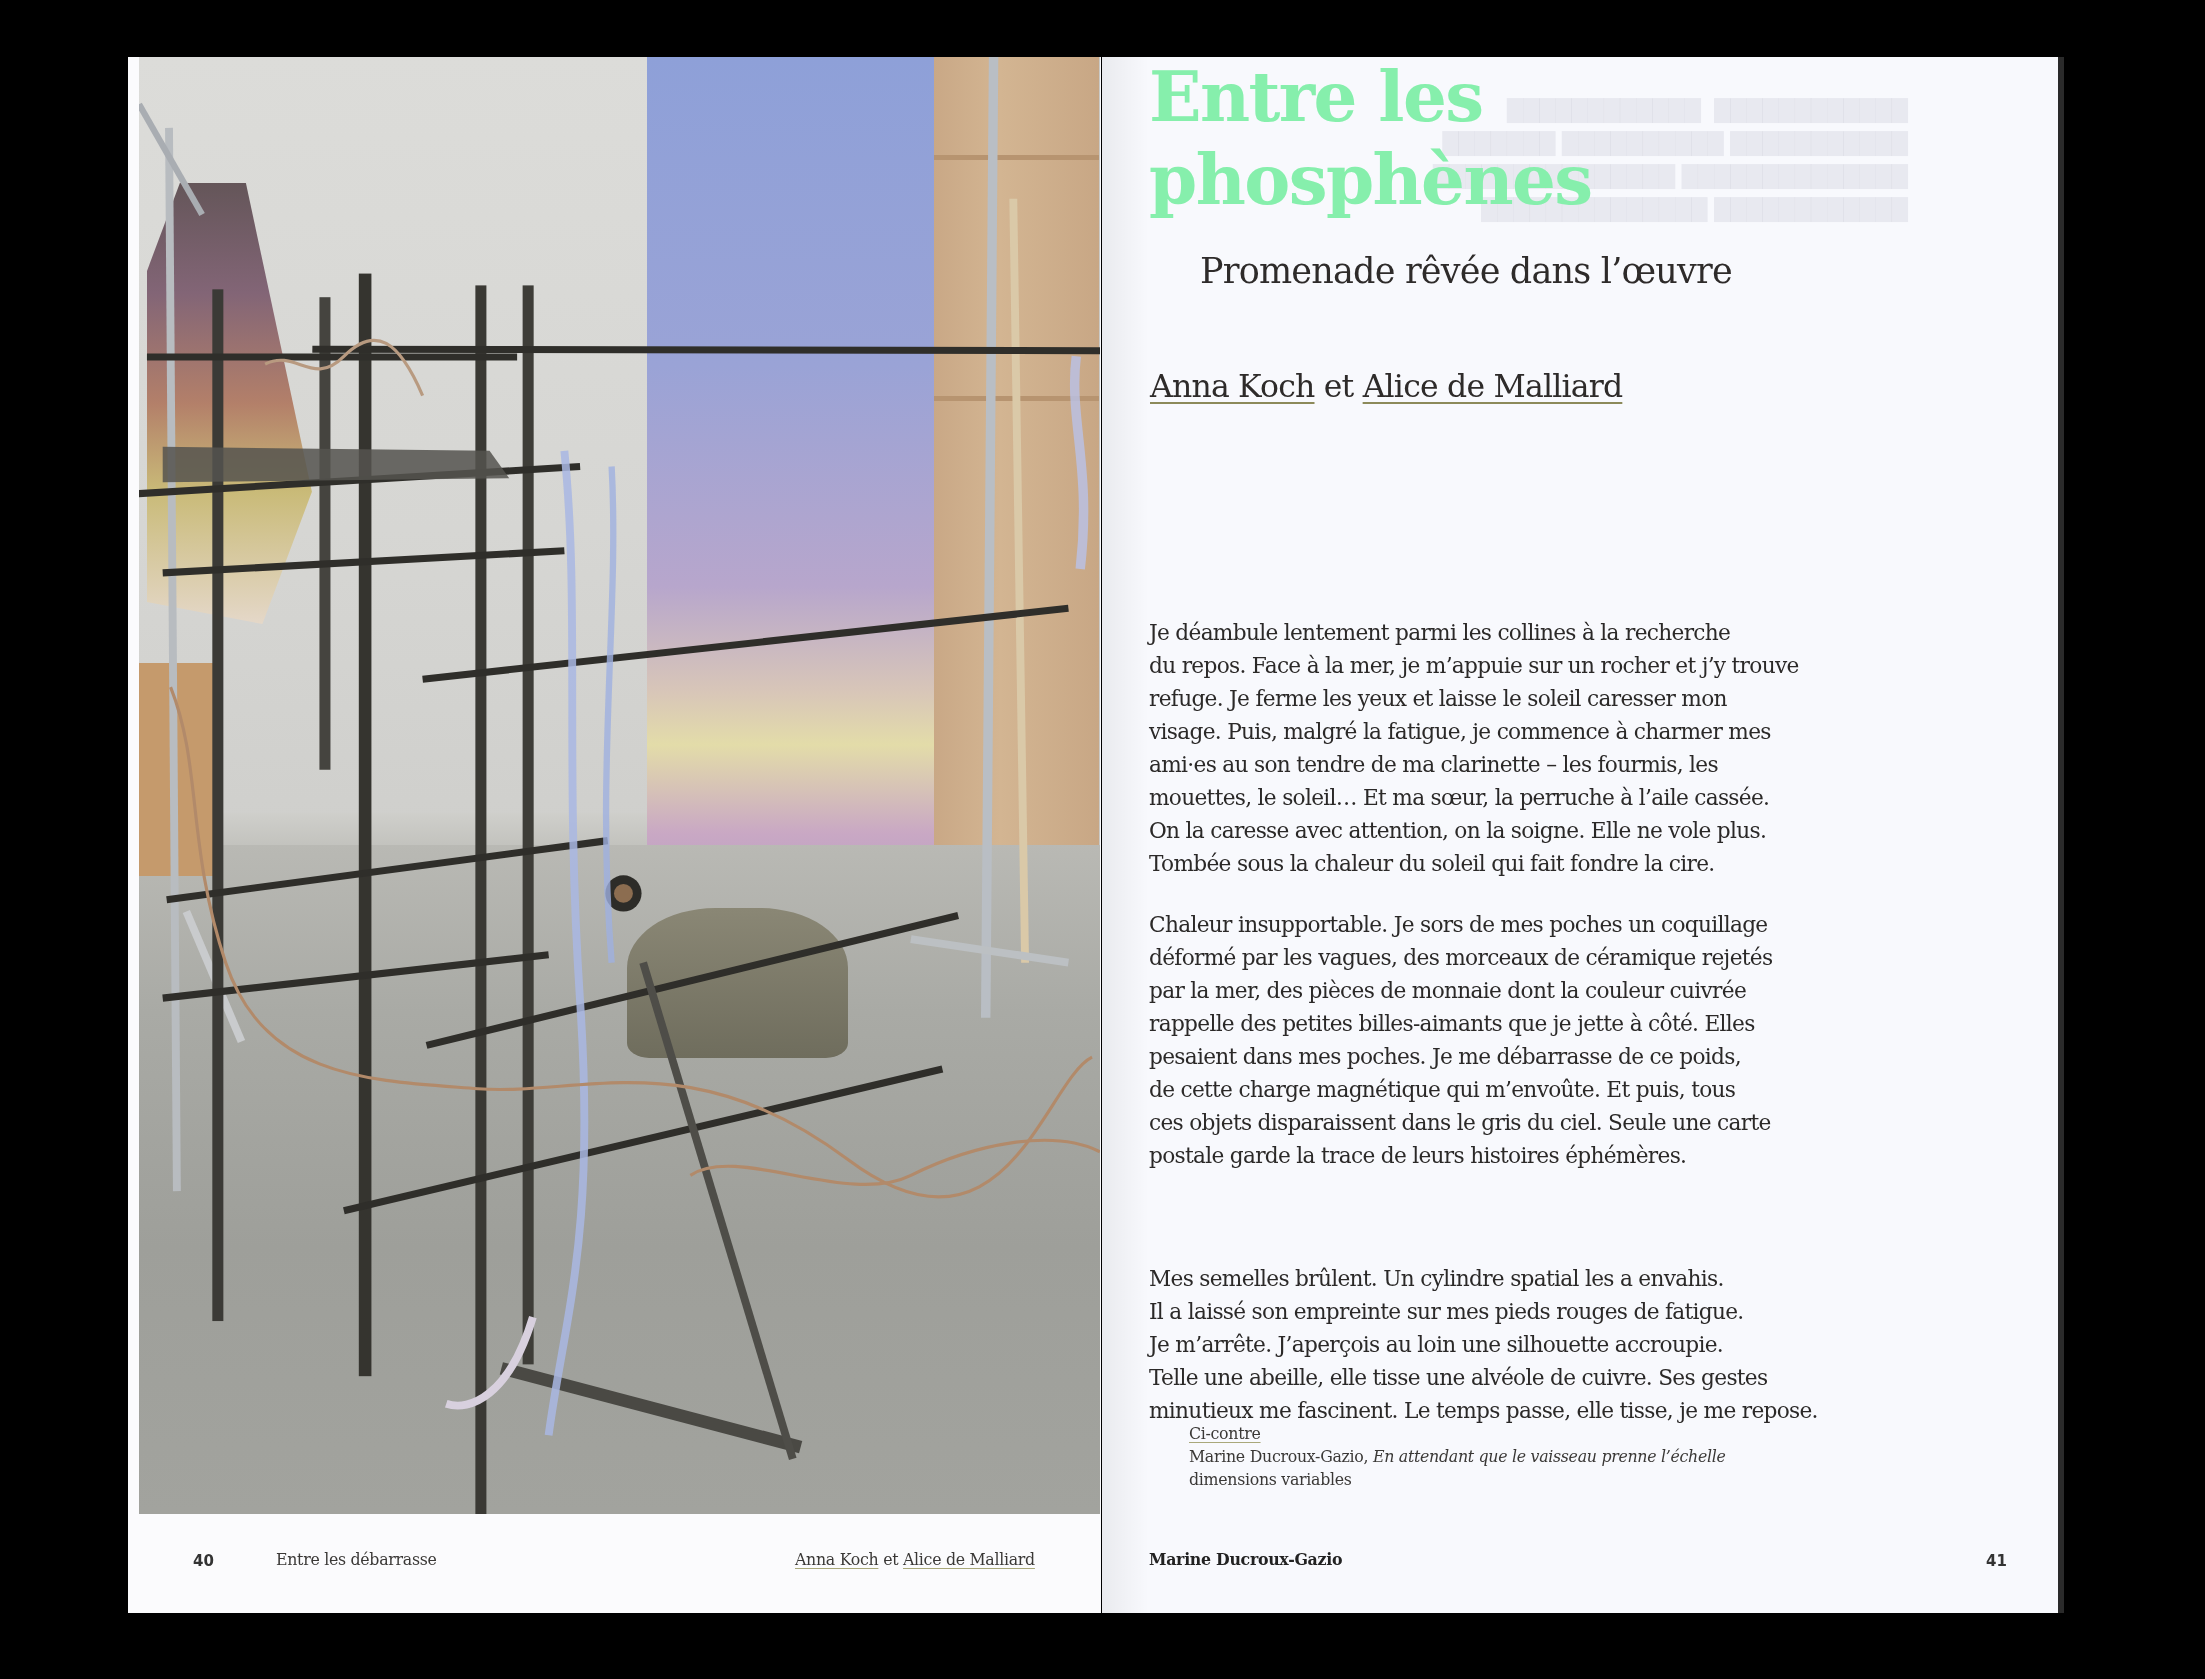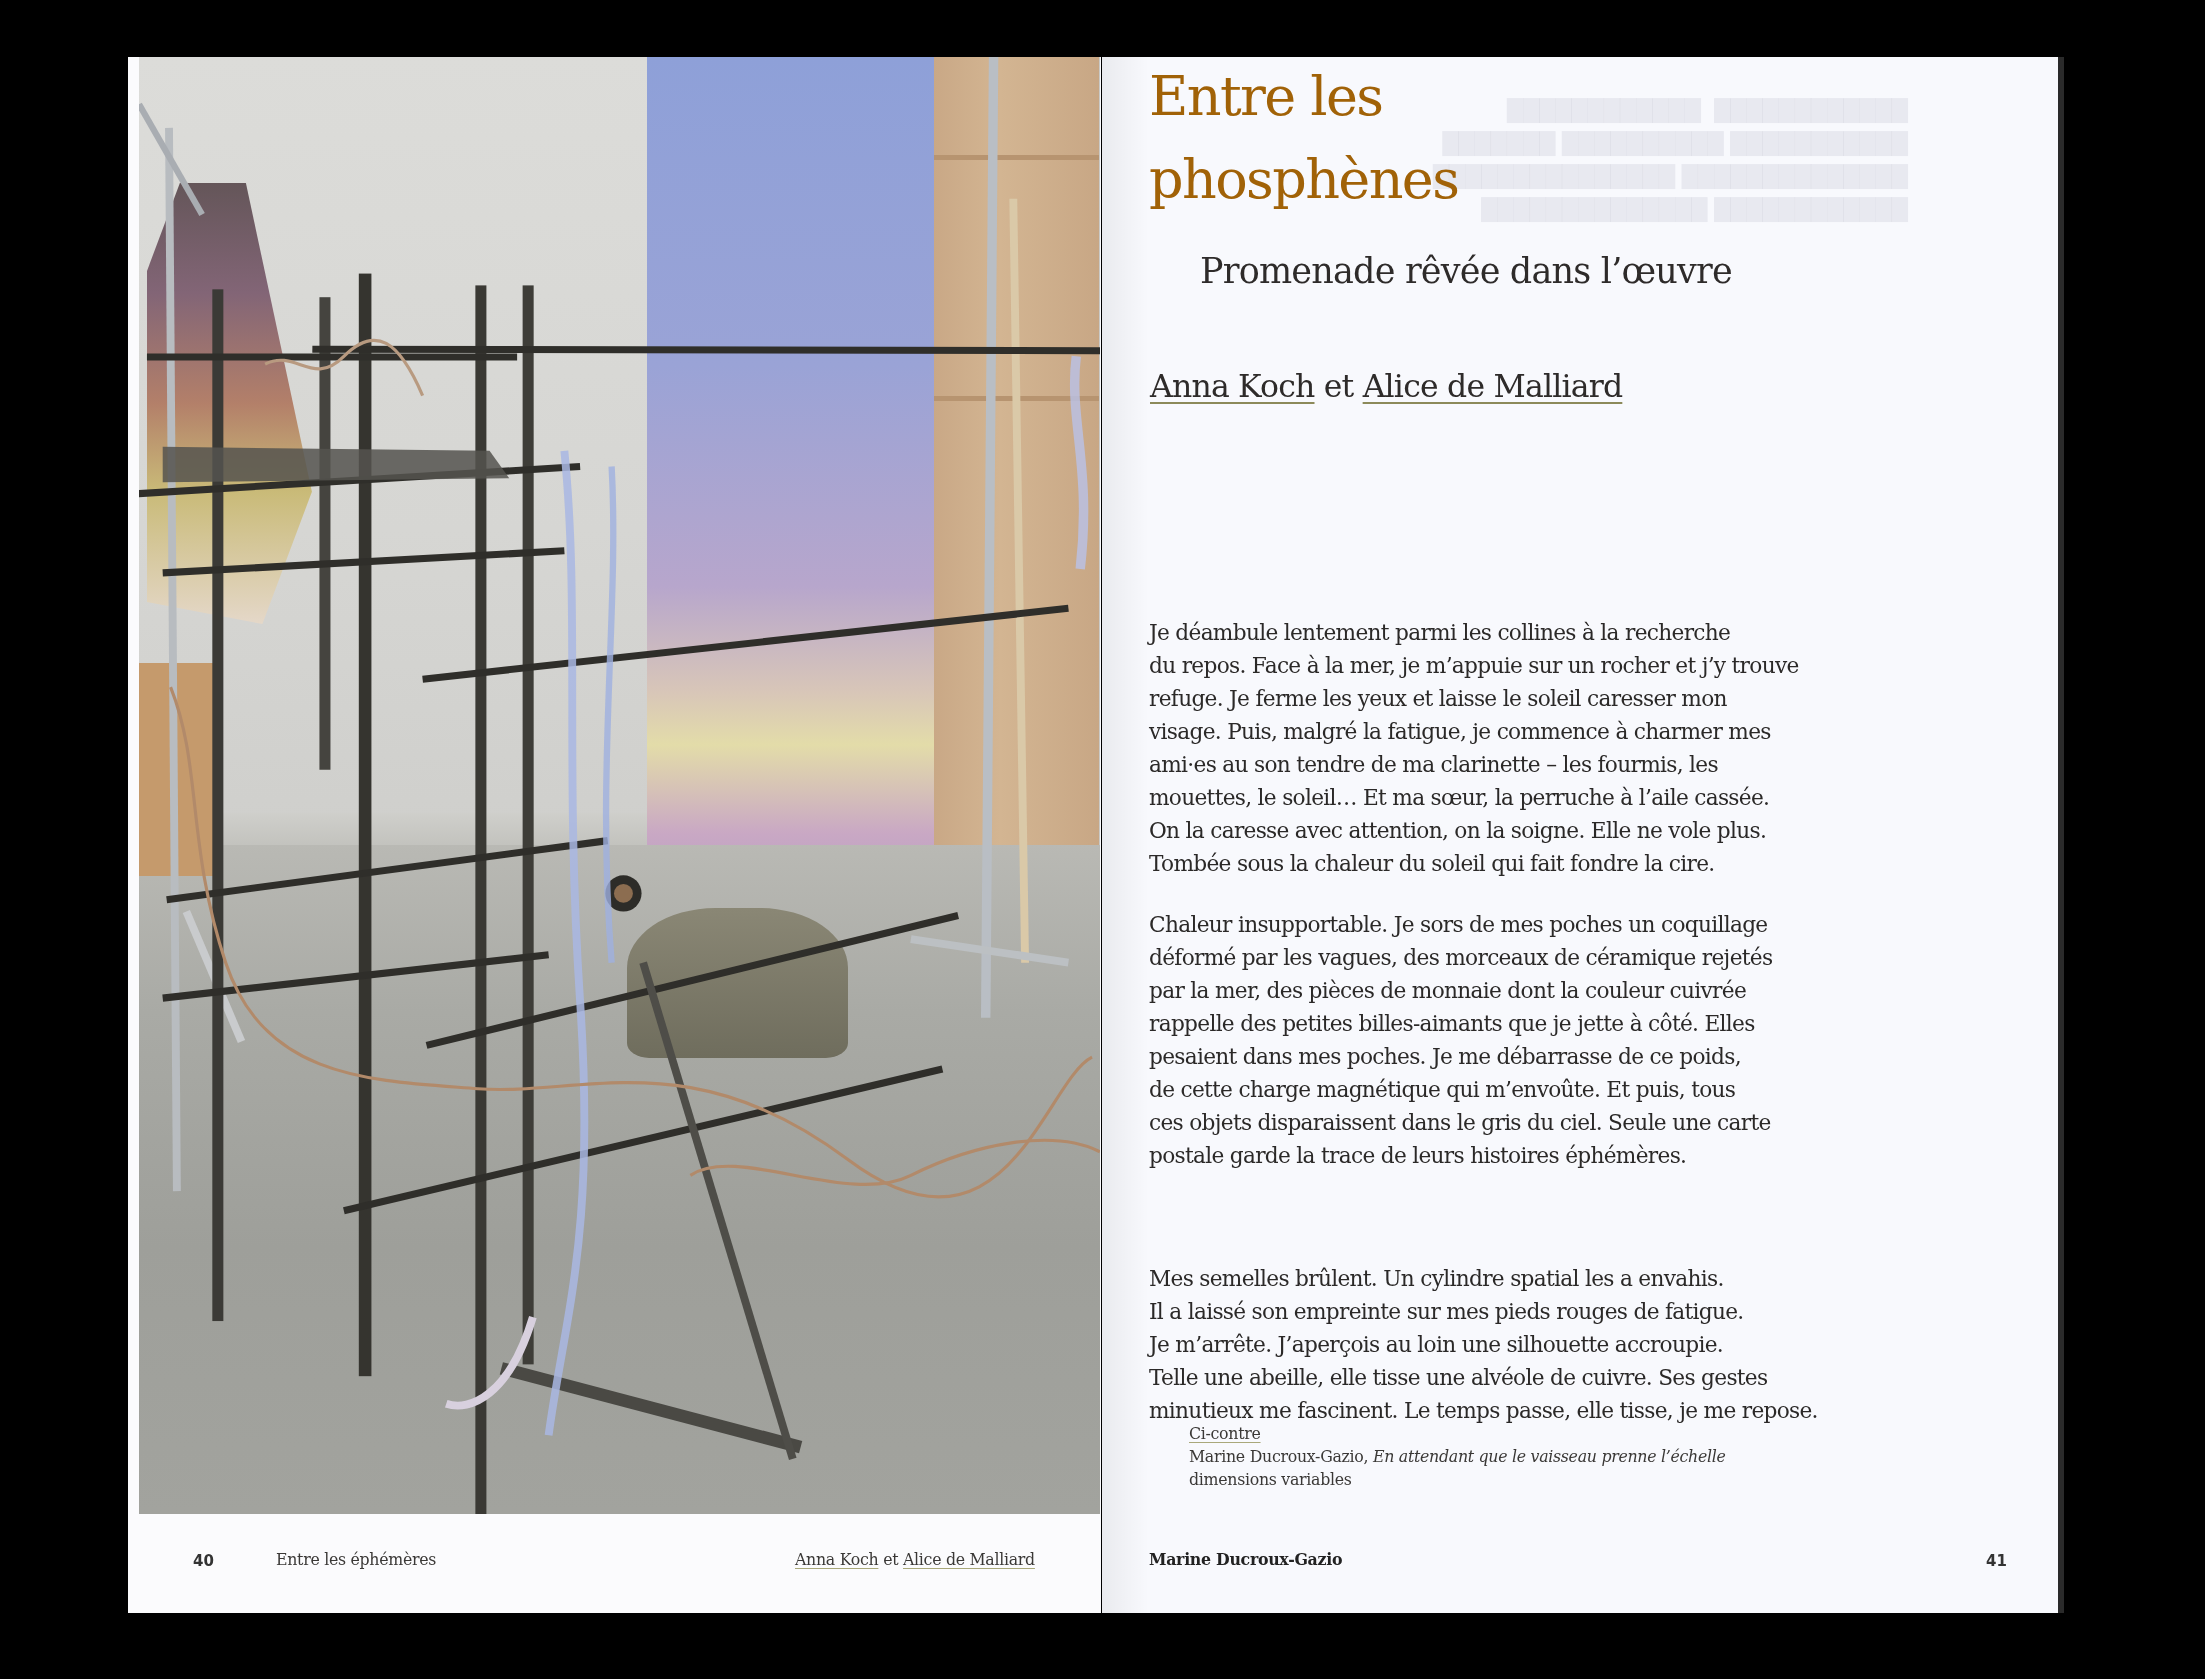--- a/index.html
+++ b/index.html
@@ -37,22 +37,22 @@
   .boxleft { left:0; top:606px; width:79px; height:213px; background:#c59a6c; }
   .bag { left:488px; top:851px; width:221px; height:150px; border-radius:40% 40% 10% 10%;
     background:linear-gradient(180deg,#8a8775,#6f6d5d); }
   .cloth { left:7.9px; top:126px; width:165px; height:441px;
     background:linear-gradient(180deg,#5a4a4e 0%,#7b5b6e 25%,#b07860 50%,#c8b870 70%,#e6d8c8 100%);
     clip-path:polygon(20% 0,60% 0,100% 70%,70% 100%,0 95%,0 20%); opacity:.92; }
 
   
   #title {
     position:absolute; left:1149px; top:55px; margin:0;
-    font-family:"DejaVu Serif", serif; font-size:54px; line-height:83px; font-weight:normal;
-    color:#a16207; letter-spacing:-1.6px;
+    font-family:"DejaVu Serif", serif; font-size:69px; line-height:83px; font-weight:bold;
+    color:#86efac; letter-spacing:-1.6px;
   }
   #subtitle {
     position:absolute; left:1200px; top:248px; margin:0;
     font-size:35px; line-height:47px; color:#2e2b2a; font-weight:normal; letter-spacing:-0.8px;
   }
   #authors {
     position:absolute; left:1150px; top:366px; font-size:31.5px; line-height:41px; color:#2e2b2a;
     letter-spacing:-0.8px;
   }
   #authors a { color:#2e2b2a; text-decoration:underline; text-decoration-thickness:1.6px; text-underline-offset:4.7px; text-decoration-color:#8c8a5a; }
@@ -184,21 +184,21 @@
 Telle une abeille, elle tisse une alvéole de cuivre. Ses gestes
 minutieux me fascinent. Le temps passe, elle tisse, je me repose.</p>
 
 <div id="caption">
   <div><span class="cap-label">Ci-contre</span></div>
   <div><span>Marine Ducroux-Gazio, </span><em>En attendant que le vaisseau prenne l’échelle</em></div>
   <div><span>dimensions variables</span></div>
 </div>
 
 <div class="folio" id="folio-left-num">40</div>
-<div class="folio" id="folio-left-title">Entre les éphémères</div>
+<div class="folio" id="folio-left-title">Entre les débarrasse</div>
 <div class="folio" id="folio-left-authors">
   <u>Anna Koch</u>
   <span>et</span>
   <u>Alice de Malliard</u>
 </div>
 <div class="folio" id="folio-right-artist">Marine Ducroux-Gazio</div>
 <div class="folio" id="folio-right-num">41</div>
 
 
 </body></html>

